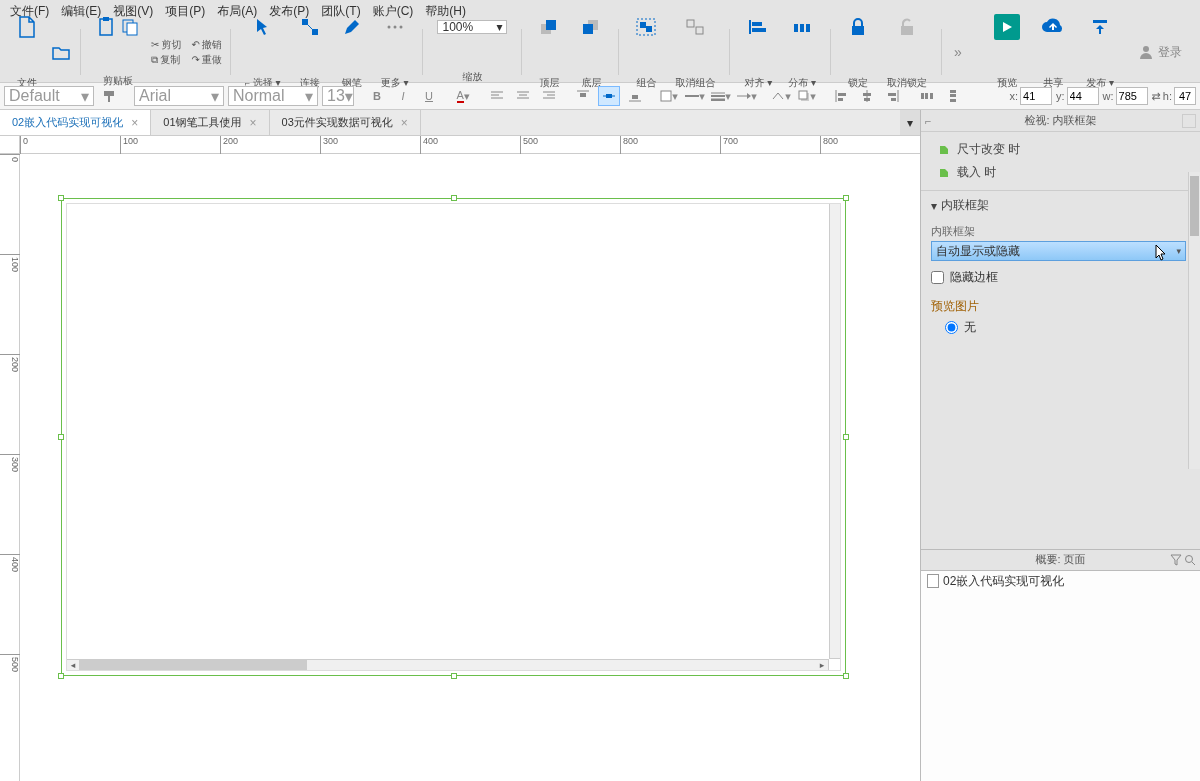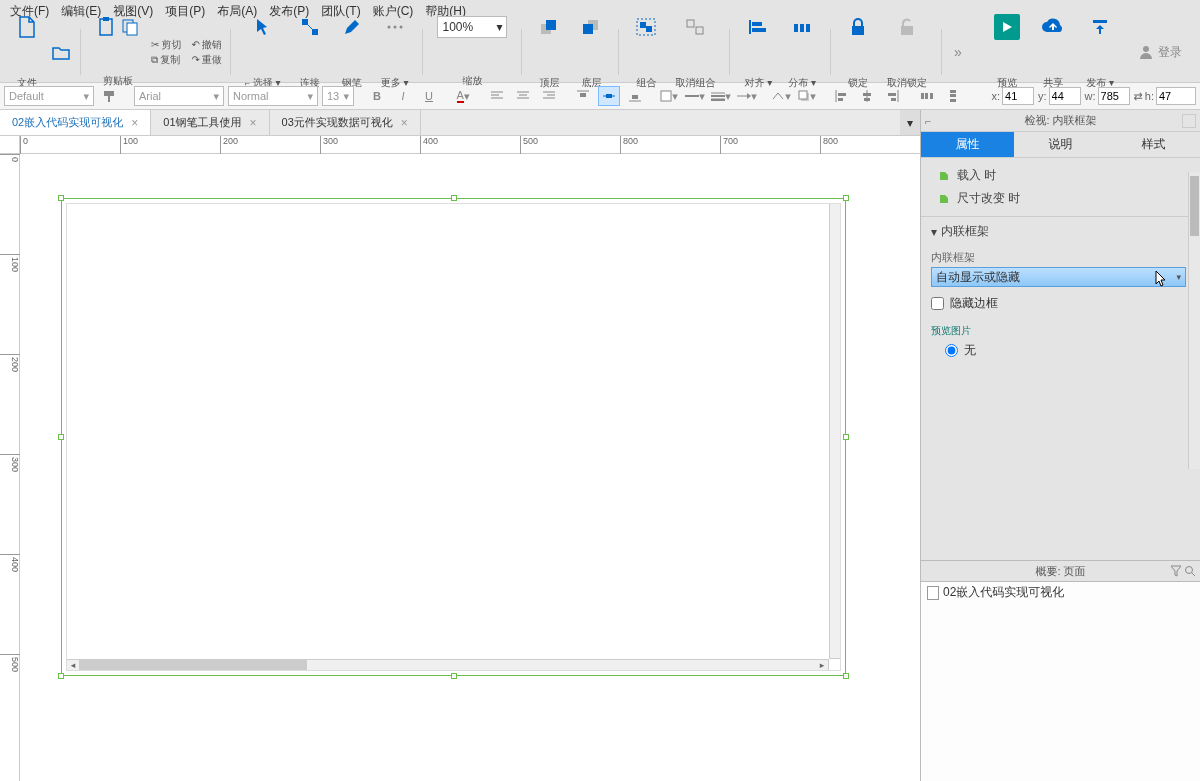--- a/index.html
+++ b/index.html
@@ -9,26 +9,26 @@
 .menubar span { padding: 2px 6px; cursor: default; }
 
 .toolbar1 { height: 60px; background: #e4e4e4; display: flex; align-items: center; padding: 2px 8px; gap: 4px; }
 .toolgroup-row { display: flex; align-items: center; gap: 2px; }
 .toolicon { width: 22px; height: 22px; display: inline-flex; align-items: center; justify-content: center; color: #0169c9; }
 .toolgroup-big { display: flex; flex-direction: column; align-items: center; padding: 0 6px; }
 .toolgroup-big .bigicon { width: 26px; height: 26px; display: flex; align-items: center; justify-content: center; }
 .divider { width: 1px; height: 46px; background: #ccc; margin: 0 4px; }
 .smalltext { font-size: 10px; color: #555; margin-top: 36px; }
 
-.zoom-select { width: 70px; height: 22px; border: 1px solid #bbb; background: #fff; font-size: 12px; padding: 0 4px; display: flex; align-items: center; justify-content: space-between; }
+.zoom-select { width: 70px; height: 14px; border: 1px solid #bbb; background: #fff; font-size: 12px; padding: 0 4px; display: flex; align-items: center; justify-content: space-between; }
 
 .login { margin-left: auto; display: flex; align-items: center; gap: 4px; color: #888; padding: 0 10px; }
 
 .toolbar2 { height: 28px; background: #f5f5f5; border-top: 1px solid #ccc; border-bottom: 1px solid #ccc; display: flex; align-items: center; padding: 0 4px; gap: 4px; }
-.select-field { height: 20px; border: 1px solid #bbb; background: #fff; font-size: 11px; padding: 0 4px; display: flex; align-items: center; justify-content: space-between; color: #999; }
+.select-field { height: 20px; border: 1px solid #bbb; background: #fff; font-size: 16px; padding: 0 4px; display: flex; align-items: center; justify-content: space-between; color: #999; }
 .sel-default { width: 90px; }
 .sel-font { width: 90px; }
 .sel-weight { width: 90px; }
 .sel-size { width: 32px; }
 .tbicon { width: 22px; height: 20px; border: 1px solid transparent; display: inline-flex; align-items: center; justify-content: center; color: #888; font-size: 11px; }
 .tbicon.active { background: #cfe8ff; border-color: #7abaff; }
 .tbicon svg { display: block; }
 .coord { display: flex; align-items: center; gap: 2px; margin-left: 4px; font-size: 11px; color: #666; }
 .coord input { width: 32px; height: 18px; border: 1px solid #bbb; font-size: 11px; padding: 0 2px; }
 
@@ -498,21 +498,21 @@
         <span>y:</span>
         <input value="44" style="">
       </div>
     <div class="coord">
         <span>w:</span>
         <input value="785" style="">
       </div>
     <div class="coord">
         <span>⇄</span>
         <span>h:</span>
-        <input style="width: 40px;" value="47">
+        <input style="width: 22px; text-align: center;" value="47">
       </div>
   </div>
 </div>
 
 <div class="workspace">
   <div class="tabs">
     <div class="tab active">
         <span>02嵌入代码实现可视化</span>
         <span class="tab-close">×</span>
       </div>
@@ -567,42 +567,37 @@
     </div>
   </div>
 </div>
 
 <div class="rightpanel">
   <div class="insp-header">
     <span class="corner2">⌐</span>
     <span>检视: 内联框架</span>
     <span class="corner"></span>
   </div>
-  <div class="prop-tabs">
-    <div class="prop-tab active">属性</div>
-    <div class="prop-tab">说明</div>
-    <div class="prop-tab">样式</div>
-  </div>
 
   <div class="prop-body">
     <div class="prop-row">
       <span class="evicon">
           <svg width="12" height="12">
             <path d="M2 2h5l3 3v5H2z" fill="#6abf4b"></path>
           </svg>
         </span>
-      <span>载入 时</span>
+      <span>尺寸改变 时</span>
     </div>
     <div class="prop-row">
       <span class="evicon">
           <svg width="12" height="12">
             <path d="M2 2h5l3 3v5H2z" fill="#6abf4b"></path>
           </svg>
         </span>
-      <span>尺寸改变 时</span>
+      <span>载入 时</span>
     </div>
   </div>
 
   <div class="section-header">
     <span>▾</span>
     <span>内联框架</span>
   </div>
 
   <div class="prop-label">内联框架</div>
   <div class="prop-select">
@@ -613,21 +608,21 @@
         </svg>
     </span>
     <span class="arrow">▾</span>
   </div>
 
   <div class="prop-check">
     <input type="checkbox" style="">
     <span>隐藏边框</span>
   </div>
 
-  <div class="prop-label" style="padding-top:8px;font-size:10px;color:#0f766e;">预览图片</div>
+  <div class="prop-label" style="padding-top:8px;font-size:12px;color:#a16207;">预览图片</div>
   <div class="prop-radio">
     <input type="radio" checked="" style="">
     <span>无</span>
   </div>
 
   <div class="scrolly">
       <div class="thumb"></div>
     </div>
 
   <div style="flex:1"></div>

